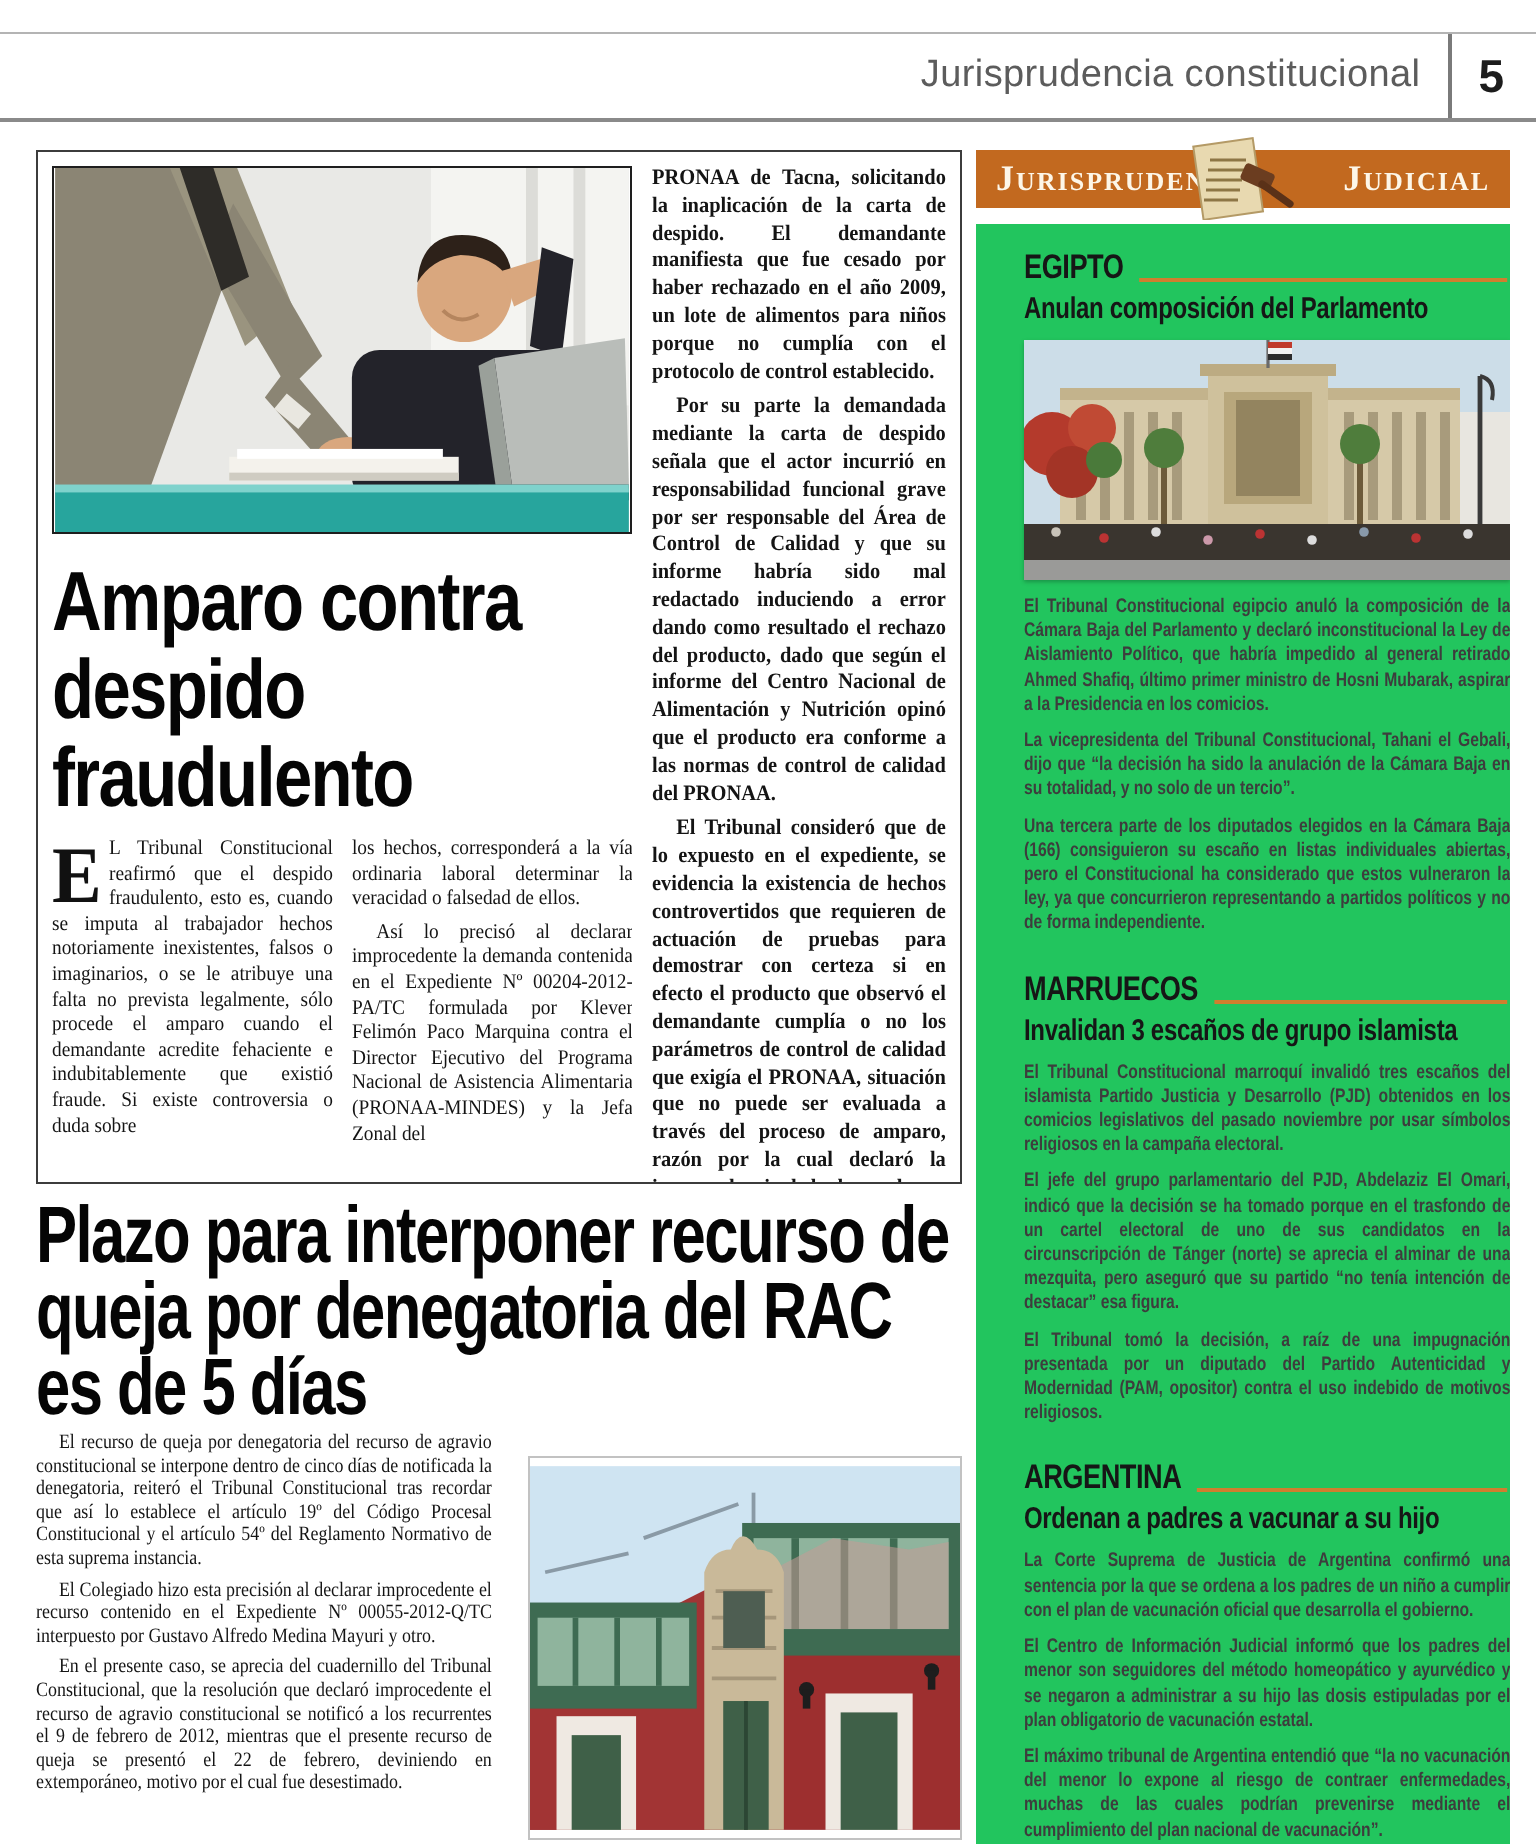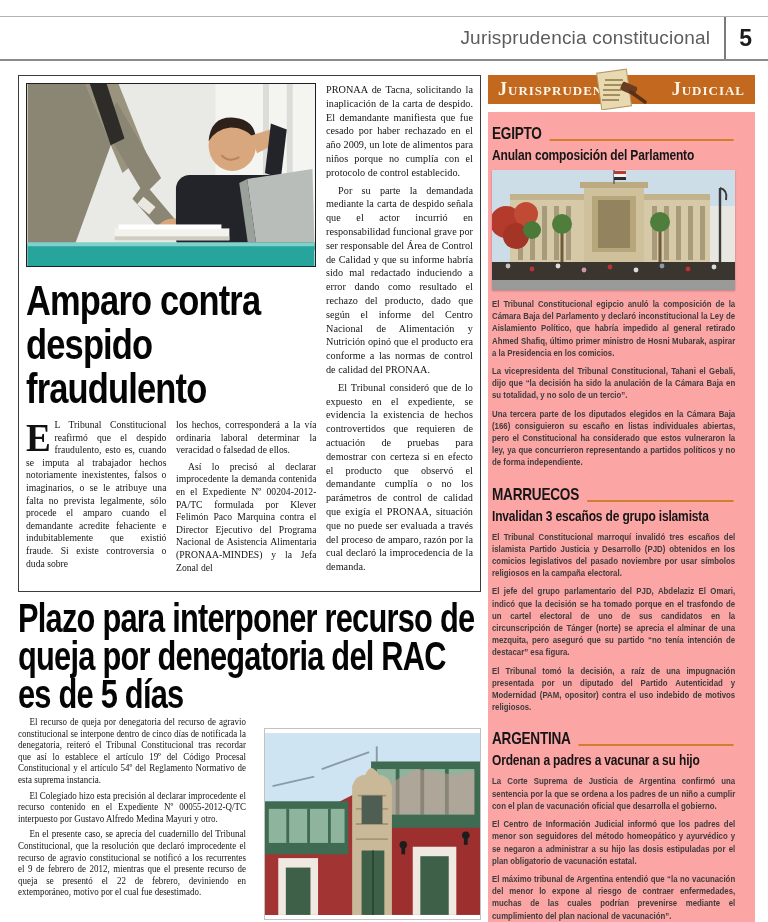--- a/index.html
+++ b/index.html
@@ -23,21 +23,21 @@
   .a1-left { width:290px; display:flex; flex-direction:column; }
   .photo1 { width:290px; height:184px; border:1px solid #1e1e1e; display:block; }
   .a1-headline-wrap { width:292px; margin:12px 0 8px; overflow:visible; }
   .a1-headline { width:356px; transform:scaleX(0.82); transform-origin:0 0;
                  font-family:"Liberation Sans",sans-serif; font-weight:bold;
                  font-size:42px; line-height:44px; letter-spacing:-1px; color:#050505; }
   .a1-cols { display:flex; gap:10px; flex:1; overflow:hidden; }
   .a1-colwrap { width:140px; overflow:visible; }
   .a1-col { width:151px; transform:scaleX(0.93); transform-origin:0 0;
             font-size:10.4px; line-height:12.6px; text-align:justify; color:#141414; }
-  .a1-col3wrap { width:147px; overflow:visible; }
+  .a1-col3wrap { width:147px; overflow:visible;font-weight:bold; }
   .a1-col3 { width:158px; transform:scaleX(0.93); transform-origin:0 0;
              font-size:11px; line-height:13.8px; text-align:justify; color:#141414; }
   .a1-col p, .a1-col3 p { margin:0; }
   .indent { text-indent:13px; }
   .pgap { margin-top:4px !important; }
   .dropcap { float:left; font-weight:bold; font-size:40px; line-height:33px;
              padding:2px 4px 0 0; color:#111; }
 
   
   .a2-headline-wrap { position:absolute; left:18px; top:599px; width:463px; overflow:visible; }
@@ -51,21 +51,21 @@
   .a2-col p { margin:0 0 4px; text-indent:13px; }
   .photo2 { width:227px; height:192px; border:1px solid #c2c2c2; display:block; margin-top:12px; }
 
   
   .sidebar { position:absolute; left:488px; top:75px; width:267px; }
   .sb-bar { position:relative; height:29px; background:#c2691f;
             display:flex; align-items:center; justify-content:space-between; padding:0 10px; }
   .sb-bar-word { color:#fdf6e8; font-family:"Liberation Serif",serif; font-variant:small-caps;
                  font-size:18px; font-weight:bold; letter-spacing:1px; }
   .sb-bar-img { position:absolute; left:50%; top:-7px; transform:translateX(-50%); width:58px; height:42px; }
-  .sb-panel { margin-top:8px; background:#fca5a5; height:810px; padding:10px 4px; overflow:hidden; }
+  .sb-panel { margin-top:8px; background:#22c55e; height:810px; padding:10px 24px; overflow:hidden; }
   .sb-condwrap { width:243px; overflow:visible; }
   .sb-cond { width:304px; transform:scaleX(0.8); transform-origin:0 0; }
   .sb-country-row { display:flex; align-items:flex-end; }
   .sb-country { font-family:"Liberation Sans",sans-serif; font-weight:bold; font-size:17px;
                 letter-spacing:-.3px; color:#161616; line-height:20px; }
   .sb-rule { flex:1; border-bottom:2px solid #cf7f2e; margin:0 2px 3px 10px; }
   .sb-headline { font-family:"Liberation Sans",sans-serif; font-weight:bold; font-size:15px;
                  letter-spacing:-.2px; color:#161616; line-height:20px; margin:1px 0 5px; }
   .sb-p { font-family:"Liberation Sans",sans-serif; font-weight:bold; font-size:9.8px;
           line-height:12.2px; color:#3d3d3d; text-align:justify; margin:0 0 6px; }

